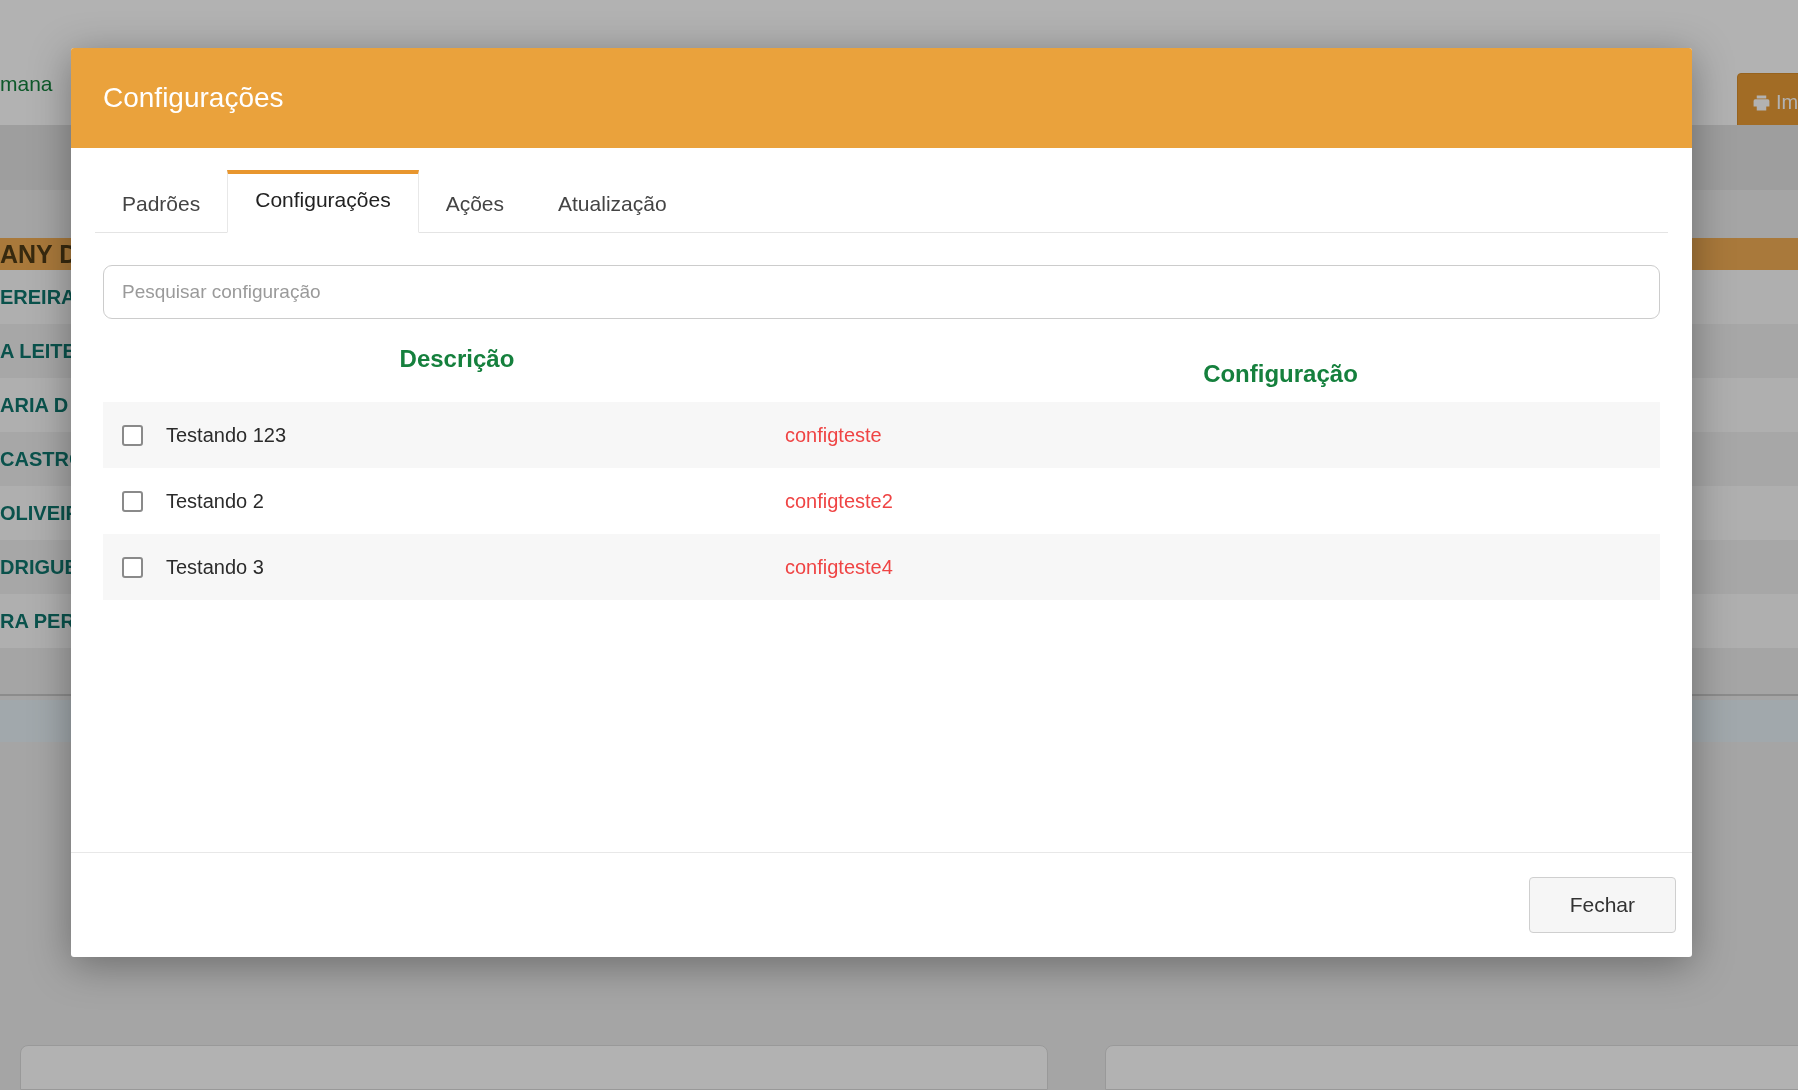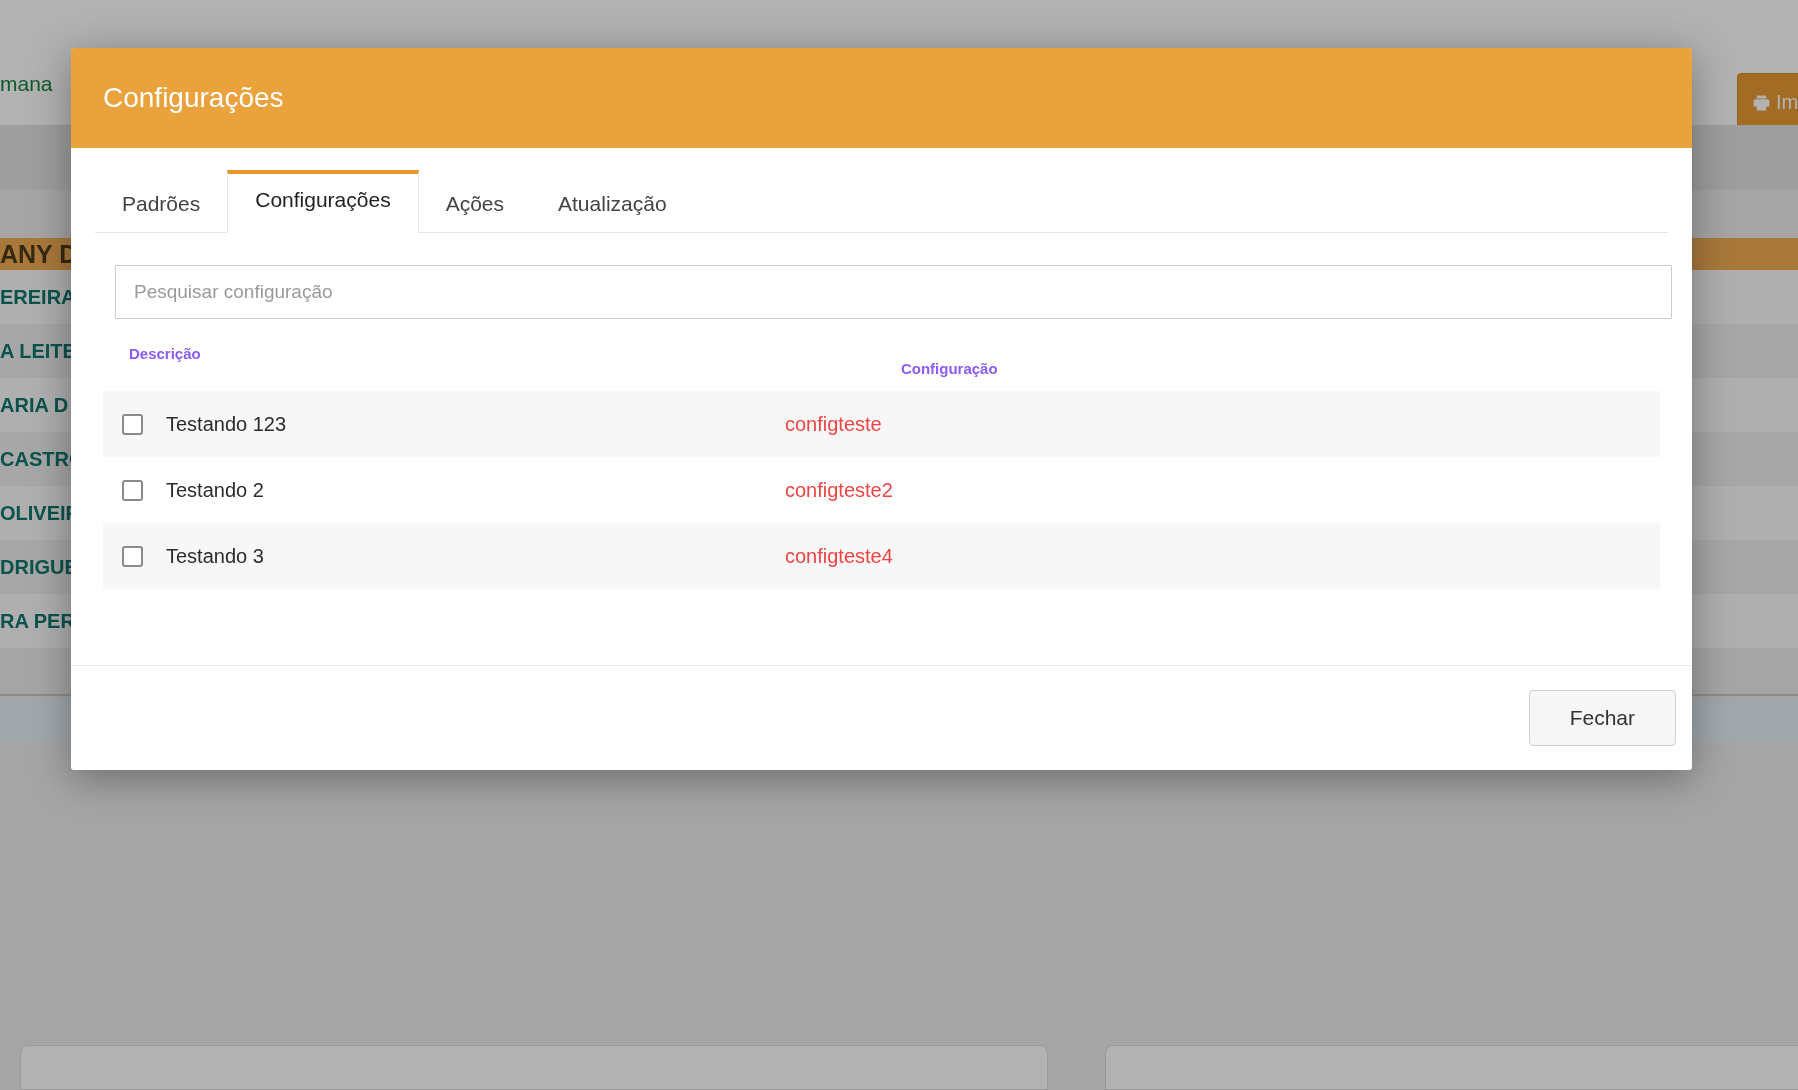--- a/index.html
+++ b/index.html
@@ -59,21 +59,21 @@
   .bg-panel.left  { left: 20px; width: 1028px; }
   .bg-panel.right { left: 1105px; right: -10px; }
 
   
   .overlay {
     position: absolute; inset: 0; background: rgba(0,0,0,0.30); z-index: 5;
   }
 
   
   .modal {
-    position: absolute; left: 71px; top: 48px; width: 1621px; height: 722px;
+    position: absolute; left: 71px; top: 48px; width: 1621px; height: 909px;
     background: #fff; z-index: 10; border-radius: 3px;
     box-shadow: 0 8px 40px rgba(0,0,0,0.35);
     display: flex; flex-direction: column;
   }
   .modal-header {
     height: 100px; flex: 0 0 100px; background: #EAA23C;
     border-radius: 3px 3px 0 0;
     display: flex; align-items: center; padding-left: 32px;
   }
   .modal-title { font-size: 28px; font-weight: 400; color: #ffffff; }
@@ -95,31 +95,30 @@
     border-right: 1px solid #e8e8e8;
     margin-bottom: -1px;
     border-bottom: 1px solid #fff;
     color: #222;
   }
 
   .modal-body { flex: 1 1 auto; padding: 24px 32px 0; overflow: hidden; }
 
   .search-input {
     width: 100%; height: 54px; font-size: 19px; color: #555;
-    border: 1px solid #cccccc; border-radius: 1px; padding: 0 18px;
+    border: 1px solid #cccccc; border-radius: 9px; padding: 0 18px;
     outline: none; font-family: inherit;
     margin-bottom: 8px;
-    margin-left: 12px;
   }
   .search-input::placeholder { color: #9a9a9a; }
 
   .tbl-header {
     display: grid; grid-template-columns: 43.8% 1fr;
     padding: 18px 0 14px;
-    font-weight: 700; font-size: 15px; color: #8b5cf6;
+    font-weight: 700; font-size: 24px; color: #15803d; text-align: center;
   }
   .tbl-header .col1 { padding-left: 26px; }
   .tbl-header .col2 { padding-left: 116px; margin-top: 15px; }
 
   .tbl-row {
     display: grid; grid-template-columns: 43.8% 1fr;
     align-items: center; height: 66px; font-size: 20px; color: #2b2b2b;
   }
   .tbl-row.stripe { background: #f7f7f7; }
   .cell-desc { display: flex; align-items: center; padding-left: 19px; }

